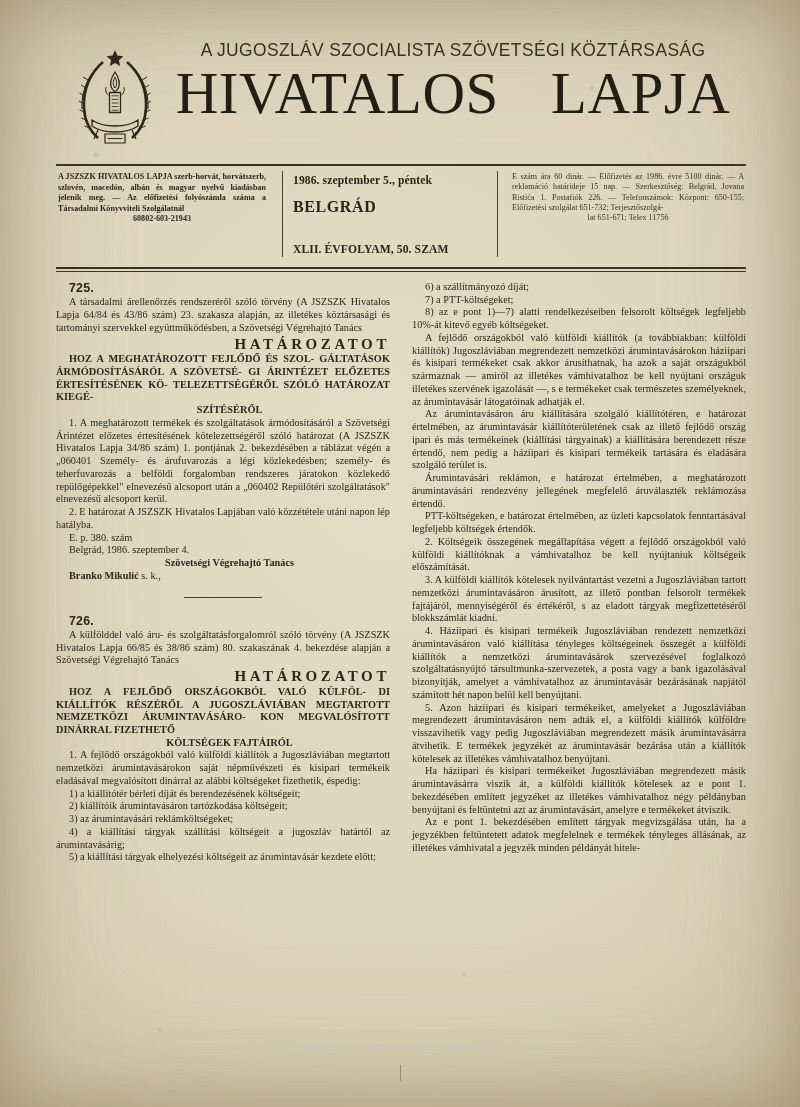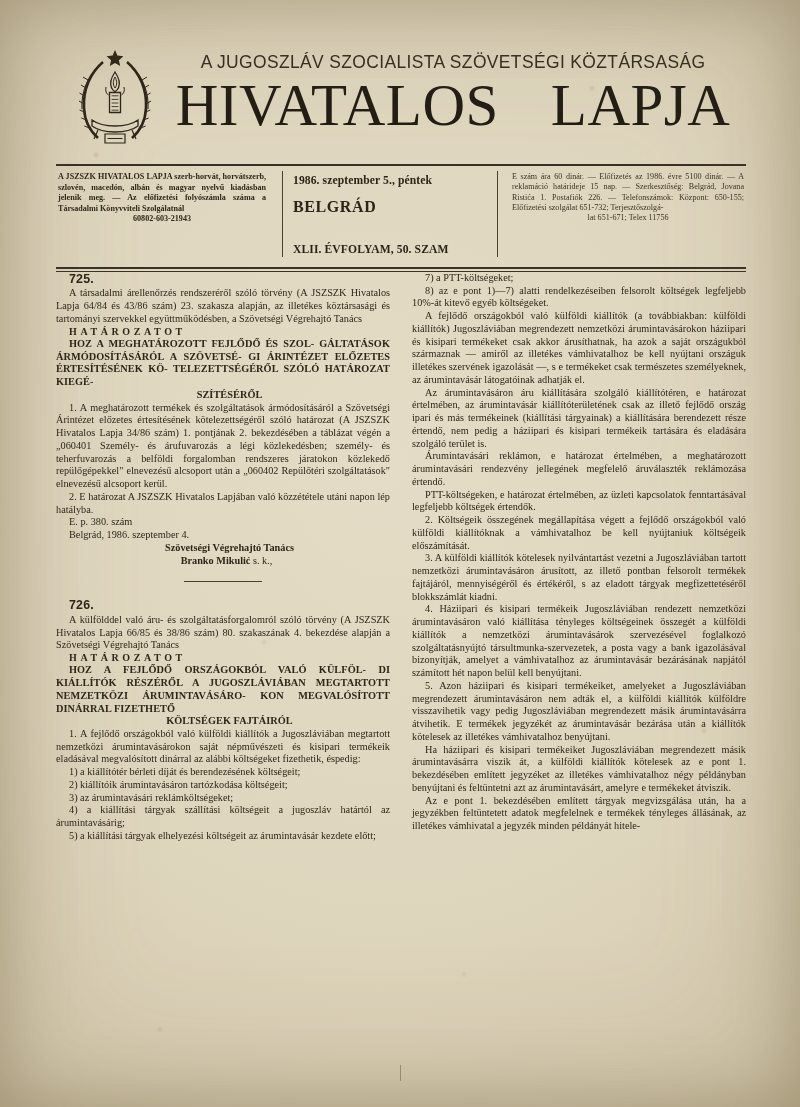--- a/index.html
+++ b/index.html
@@ -61,21 +61,21 @@
     position: absolute;
     left: 16px;
     top: 6px;
     width: 86px;
     height: 106px;
   }
   .masthead-text {
     position: absolute;
     left: 104px;
     right: 0;
-    top: 12px;
+    top: 0;
   }
   .kicker {
     font-family: "Liberation Sans", "DejaVu Sans", sans-serif;
     font-size: 17.6px;
     letter-spacing: .4px;
     text-align: center;
     color: #352d20;
     white-space: nowrap;
     transform: scaleX(.99);
   }
@@ -141,20 +141,21 @@
     padding: 1px 2px 0 4px;
     text-align: justify;
     color: #3a3224;
     line-height: 1.28;
   }
   .imp-right .tail { display: block; text-align: center; }
 
   
   .columns {
     display: flex;
+    margin-top: 9px;
   }
   .col {
     width: 334px;
     font-size: 10.25px;
     line-height: 1.245;
     text-align: justify;
     text-justify: inter-word;
     hyphens: manual;
     color: #2d2619;
   }
@@ -170,23 +171,23 @@
     font-family: "Liberation Sans", "DejaVu Sans", sans-serif;
     font-weight: bold;
     font-size: 12.4px;
     margin: 0 0 9px 0;
     text-indent: 0;
     letter-spacing: .2px;
   }
   .secnum.sp { margin-top: 16px; }
 
   .deed {
-    text-align: left;
-    font-weight: bold;
-    font-size: 10px;
+    text-align: right;
+    font-weight: bold;
+    font-size: 15px;
     letter-spacing: 3.6px;
     margin: 13px 0 12px 0;
     text-indent: 0;
   }
 
   .title {
     font-weight: bold;
     font-size: 10.3px;
     line-height: 1.235;
     text-align: justify;
@@ -195,21 +196,21 @@
     letter-spacing: .05px;
   }
   .title .last {
     display: block;
     text-align: center;
   }
 
   .sig-line { text-indent: 0; margin-top: 2px; }
   .sig-body { text-align: center; font-weight: bold; text-indent: 0; margin-top: 7px; }
   .sig-name {
-    text-align: center;
+    text-align: left;
     text-indent: 0;
     margin-top: 8px;
     padding-right: 6px;
   }
   .sig-name b { font-weight: bold; }
   .sig-role {
     text-align: right;
     text-indent: 0;
     padding-right: 40px;
   }
@@ -358,20 +359,21 @@
         <p>1) a kiállítótér bérleti díját és berendezésének költségeit;</p>
         <p>2) kiállítóik árumintavásáron tartózkodása költségeit;</p>
         <p>3) az árumintavásári reklámköltségeket;</p>
         <p>4) a kiállítási tárgyak szállítási költségeit a jugoszláv határtól az árumintavásárig;</p>
         <p>5) a kiállítási tárgyak elhelyezési költségeit az árumintavásár kezdete előtt;</p>
 
       </div>
 
       <div class="col right">
 
+        <p>6) a szállítmányozó díját;</p>
         <p>7) a PTT-költségeket;</p>
         <p>8) az e pont 1)—7) alatti rendelkezéseiben felsorolt költségek legfeljebb 10%-át kitevő egyéb költségeket.</p>
 
         <p>A fejlődő országokból való külföldi kiállítók (a továbbiakban: külföldi kiállítók) Jugoszláviában megrendezett nemzetközi árumintavásárokon háziipari és kisipari termékeket csak akkor árusíthatnak, ha azok a saját országukból származnak — amiről az illetékes vámhivatalhoz be kell nyújtani országuk illetékes szervének igazolását —, s e termékeket csak természetes személyeknek, az árumintavásár látogatóinak adhatják el.</p>
         <p>Az árumintavásáron áru kiállítására szolgáló kiállítótéren, e határozat értelmében, az árumintavásár kiállítóterületének csak az illető fejlődő ország ipari és más termékeinek (kiállítási tárgyainak) a kiállítására berendezett része értendő, nem pedig a háziipari és kisipari termékeik tartására és eladására szolgáló terület is.</p>
         <p>Árumintavásári reklámon, e határozat értelmében, a meghatározott árumintavásári rendezvény jellegének megfelelő áruválaszték reklámozása értendő.</p>
         <p>PTT-költségeken, e határozat értelmében, az üzleti kapcsolatok fenntartásával legfeljebb költségek értendők.</p>
         <p>2. Költségeik összegének megállapítása végett a fejlődő országokból való külföldi kiállítóknak a vámhivatalhoz be kell nyújtaniuk költségeik előszámítását.</p>
         <p>3. A külföldi kiállítók kötelesek nyilvántartást vezetni a Jugoszláviában tartott nemzetközi árumintavásáron árusított, az illető pontban felsorolt termékek fajtájáról, mennyiségéről és értékéről, s az eladott tárgyak megfizettetéséről blokkszámlát kiadni.</p>
         <p>4. Háziipari és kisipari termékeik Jugoszláviában rendezett nemzetközi árumintavásáron való kiállítása tényleges költségeinek összegét a külföldi kiállítók a nemzetközi árumintavásárok szervezésével foglalkozó szolgáltatásnyújtó társultmunka-szervezetek, a posta vagy a bank igazolásával bizonyítják, amelyet a vámhivatalhoz az árumintavásár bezárásának napjától számított hét napon belül kell benyújtani.</p>

